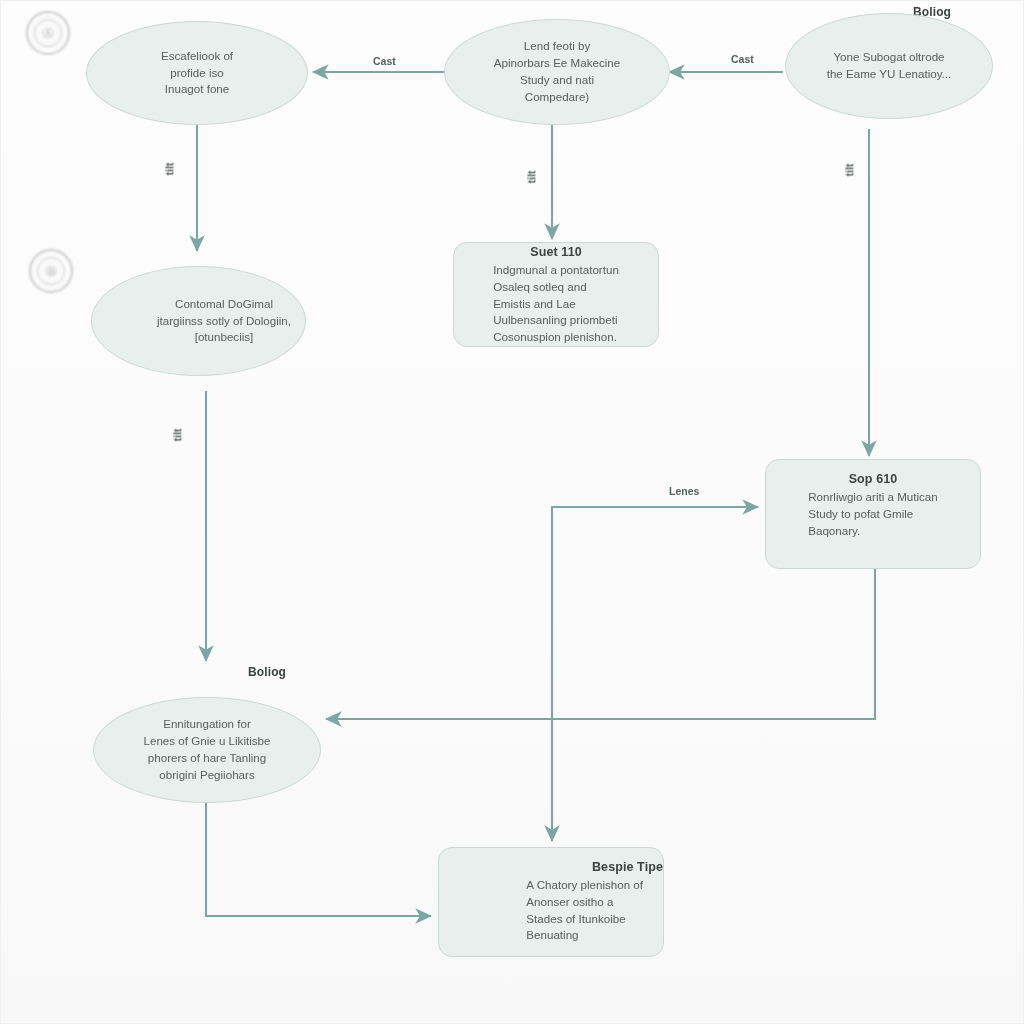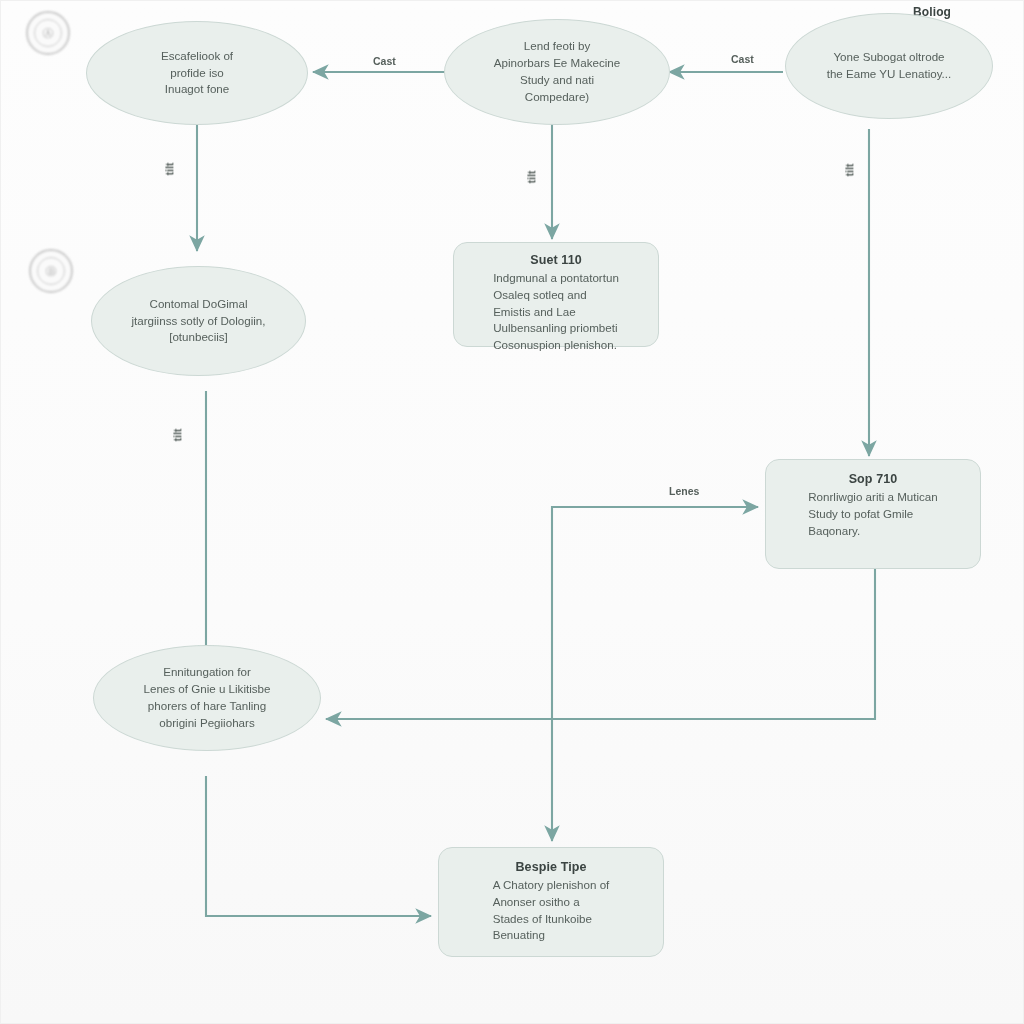--- a/index.html
+++ b/index.html
@@ -173,51 +173,51 @@
 Inuagot fone</div>
   </div>
 
   <div class="ext-title" style="left:790px; top:4px; width:160px;">Boliog</div>
   <div class="node ellipse" style="left:784px; top:12px; width:208px; height:106px;">
     <div class="node-body">Yone Subogat oltrode
 the Eame YU Lenatioy...</div>
   </div>
 
   <div class="ext-title" style="left:125px; top:256px; width:150px;margin-top:28px;">Nisting</div>
-  <div class="node ellipse" style="left:90px; top:265px; width:215px; height:110px;">
+  <div class="node ellipse" style="left:90px; top:265px; width:215px; height:110px;align-items:flex-end;">
     <div class="node-body">Contomal DoGimal
 jtargiinss sotly of Dologiin,
 [otunbeciis]</div>
   </div>
 
-  <div class="node rect" style="left:452px; top:241px; width:206px; height:105px; justify-content:space-between; padding-top:10px;">
+  <div class="node rect" style="left:452px; top:241px; width:206px; height:105px; justify-content:flex-end; padding-top:10px;">
     <div class="node-title">Suet 110</div>
     <div class="node-body">Indgmunal a pontatortun
 Osaleq sotleq and
 Emistis and Lae
 Uulbensanling priombeti
 Cosonuspion plenishon.</div>
   </div>
 
   <div class="node rect" style="left:764px; top:458px; width:216px; height:110px; justify-content:flex-start; padding-top:12px;">
-    <div class="node-title">Sop 710</div>
+    <div class="node-title">Sop 610</div>
     <div class="node-body">Ronrliwgio ariti a Mutican
 Study to pofat Gmile
 Baqonary.</div>
   </div>
 
   <div class="ext-title" style="left:135px; top:664px; width:150px;">Boliog</div>
-  <div class="node ellipse" style="left:92px; top:644px; width:228px; height:106px;text-align:center;">
+  <div class="node ellipse" style="left:92px; top:696px; width:228px; height:106px;text-align:center;">
     <div class="node-body">Ennitungation for
 Lenes of Gnie u Likitisbe
 phorers of hare Tanling
 obrigini Pegiiohars</div>
   </div>
 
-  <div class="node rect" style="left:437px; top:846px; width:226px; height:110px; justify-content:flex-start; padding-top:12px;">
+  <div class="node rect" style="left:437px; top:846px; width:226px; height:110px; justify-content:flex-start; padding-top:12px;align-items:flex-end;">
     <div class="node-title">Bespie Tipe</div>
     <div class="node-body">A Chatory plenishon of
 Anonser ositho a
 Stades of Itunkoibe
 Benuating</div>
   </div>
 
   <div class="edge-label" style="left:372px; top:54px;">Cast</div>
 
   <div class="edge-label" style="left:730px; top:52px;">Cast</div>

